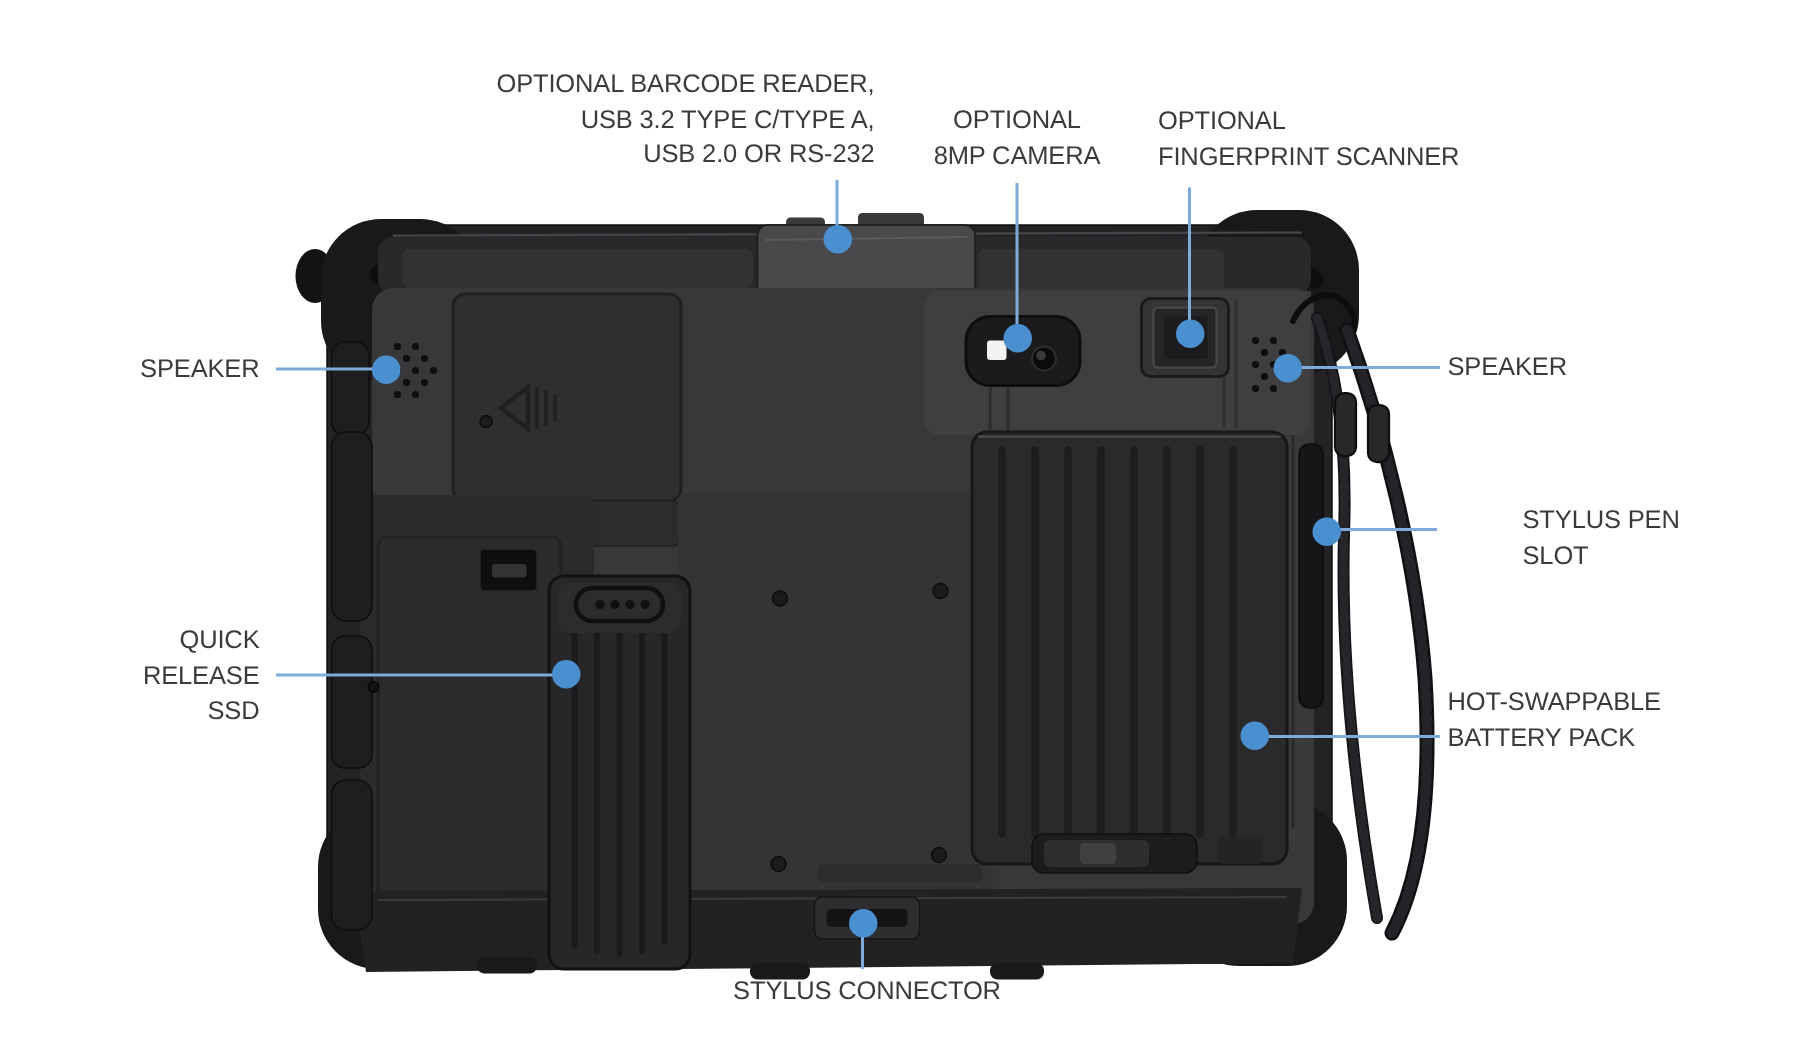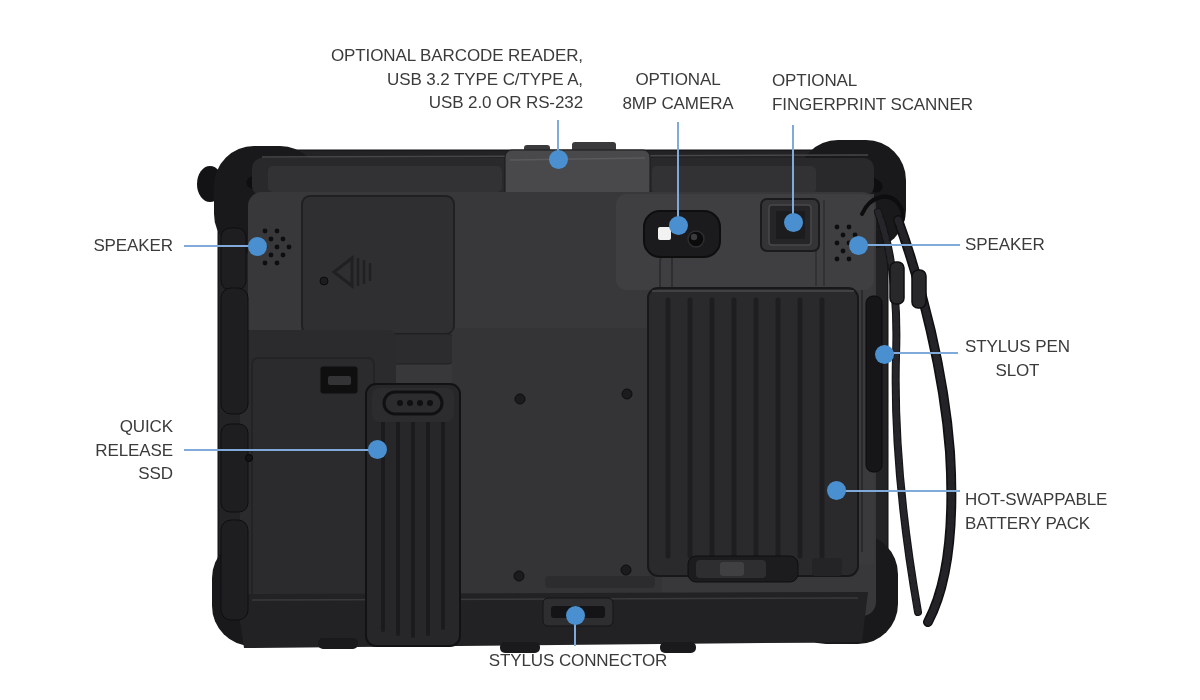--- a/index.html
+++ b/index.html
@@ -39,29 +39,29 @@
   .dot-fingerprint{left:784px;top:213px;}
 
   .lbl-speaker-left{top:234px;right:1027px;text-align:right;}
   .line-speaker-left{left:184px;top:245px;width:70px;}
   .dot-speaker-left{left:248px;top:237px;}
 
   .lbl-speaker-right{top:233px;left:965px;}
   .line-speaker-right{left:860px;top:244px;width:100px;}
   .dot-speaker-right{left:849px;top:236px;}
 
-  .lbl-stylus{top:335px;left:965px;text-align:center;}
+  .lbl-stylus{top:335px;left:1015px;}
   .line-stylus{left:886px;top:352px;width:72px;}
   .dot-stylus{left:875px;top:345px;}
 
   .lbl-ssd{top:415px;right:1027px;text-align:right;}
   .line-ssd{left:184px;top:449px;width:190px;}
   .dot-ssd{left:368px;top:440px;}
 
-  .lbl-battery{top:488px;left:965px;}
+  .lbl-battery{top:456px;left:965px;}
   .line-battery{left:838px;top:490px;width:122px;}
   .dot-battery{left:827px;top:481px;}
 
   .lbl-docking{top:649px;left:578px;transform:translateX(-50%);text-align:center;}
   .line-docking{left:574px;top:622px;height:24px;}
   .dot-docking{left:566px;top:606px;}
 </style>
 </head>
 <body>
 

